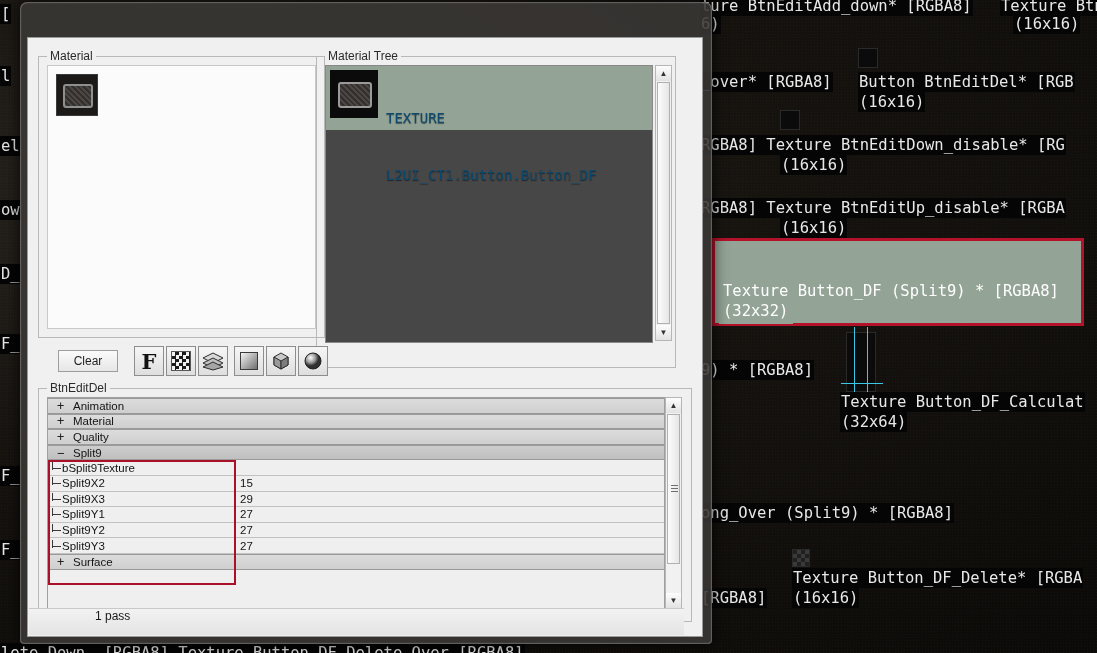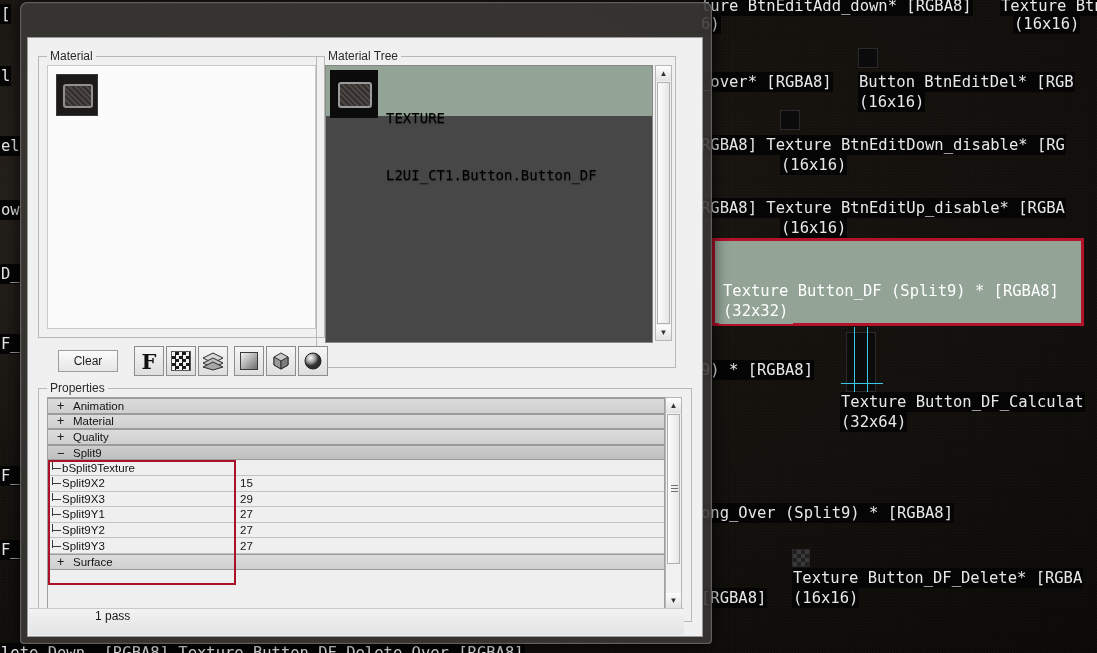--- a/index.html
+++ b/index.html
@@ -72,21 +72,21 @@
   #matthumb{position:absolute;left:8px;top:8px;width:40px;height:40px;
      background:#1c1a18;border:1px solid #3a3a3a;}
   #matthumb:after{content:"";position:absolute;left:6px;top:9px;width:26px;height:20px;
      border:2px solid #8f8f8f;border-radius:3px;
      background:repeating-linear-gradient(45deg,#4b4643 0 2px,#332f2c 2px 4px);}
   #matinner{position:absolute;left:8px;top:8px;right:8px;bottom:8px;background:#fbfbfb;
      border:1px solid #c9c9c9;}
   
   #treeinner{position:absolute;left:8px;top:8px;width:326px;height:276px;
      background:#474747;border:1px solid #888;overflow:hidden;}
-  #treerow{position:relative;height:50px;background:#93a496;color:#000000;
+  #treerow{position:relative;height:64px;background:#93a496;color:#0c4a6e;
      font-family:"DejaVu Sans Mono","Liberation Mono",monospace;font-size:14px;line-height:19px;}
   #treethumb{position:absolute;left:4px;top:4px;width:48px;height:48px;background:#0b0b0b;}
   #treethumb:after{content:"";position:absolute;left:8px;top:12px;width:30px;height:22px;
      border:2px solid #9a9a9a;border-radius:3px;
      background:repeating-linear-gradient(45deg,#4b4643 0 2px,#332f2c 2px 4px);}
   #treelabel{position:absolute;left:60px;top:5px;white-space:pre;text-shadow:0 1px 1px rgba(0,0,0,.5);}
   
   .sb{position:absolute;width:17px;background:#f1f1f1;border:1px solid #b6b6b6;box-sizing:border-box;}
   .sb .arr{position:absolute;left:0;width:15px;height:15px;background:linear-gradient(#fdfdfd,#e2e2e2);
      display:flex;align-items:center;justify-content:center;font-size:8px;color:#333;}
@@ -251,21 +251,21 @@
                 <stop offset="60%" stop-color="#9a9a9a"></stop>
             <stop offset="100%" stop-color="#303030"></stop>
               </radialGradient>
             </defs>
           <circle cx="10" cy="10" r="8" fill="url(#sg)" stroke="#1e1e1e" stroke-width="1"></circle>
         </svg>
       </div>
     </div>
 
     <div class="group" id="g-props">
-      <span class="gtitle">Properties</span>
+      <span class="gtitle">BtnEditDel</span>
       <div id="propinner">
         <div id="prop-rows">
             <div class="prow cat">
               <span class="expander">+</span>
               <span class="pname">Animation</span>
             </div>
             <div class="prow cat">
               <span class="expander">+</span>
               <span class="pname">Material</span>
             </div>

